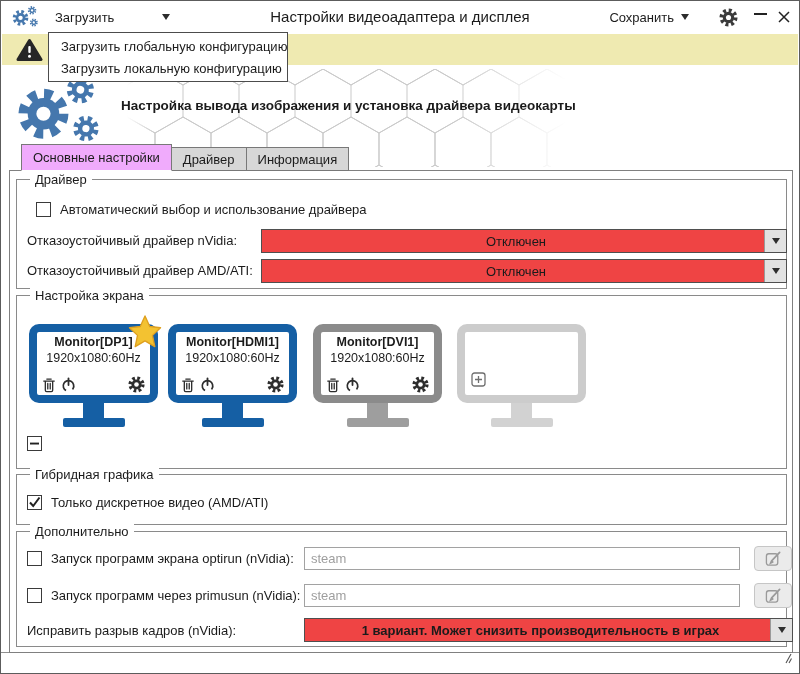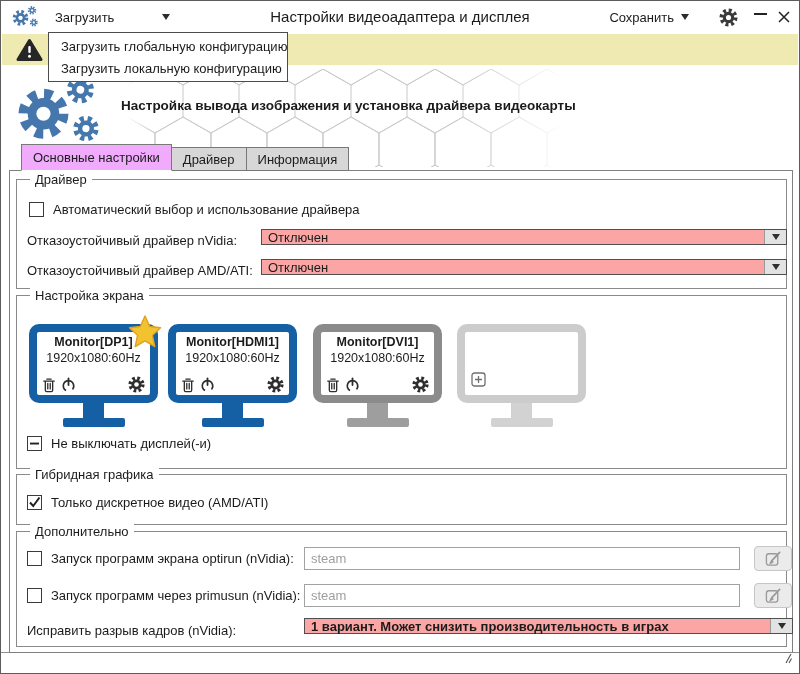--- a/index.html
+++ b/index.html
@@ -48,21 +48,21 @@
   #grp-driver { top:8px;  height:110px; }
   #grp-screen { top:124px; height:174px; }
   #grp-hybrid { top:303px; height:51px; }
   #grp-extra  { top:360px; height:116px; }
 
   .row { position:absolute; display:flex; align-items:center; font-size:13px; }
   .cb { width:15px; height:15px; border:1.6px solid #3a3a3a; background:#fff; display:inline-flex; align-items:center; justify-content:center; flex:none; }
   .cb svg { display:block; }
   .cb-label { margin-left:9px; }
 
-  .combo { position:absolute; height:16px; border:1px solid #4f4f4f; background:#fca5a5; display:flex; align-items:center; }
+  .combo { position:absolute; height:24px; border:1px solid #4f4f4f; background:#ef4444; display:flex; align-items:center;text-align:center; }
   .combo .val { flex:1; font-size:13px; padding-left:6px; white-space:nowrap; overflow:hidden; }
   .combo .btn { width:22px; height:100%; background:#e2e2e2; border-left:1px solid #9a9a9a; display:flex; align-items:center; justify-content:center; }
   .combo .btn .caret { border-top-color:#2e2e2e; }
 
   .txtfield { position:absolute; height:23px; border:1px solid #a2a2a2; font-size:13px; padding:0 6px; color:#be185d; font-family:"Liberation Sans",sans-serif; }
   .txtfield::placeholder { color:#9e9e9e; opacity:1; }
   .editbtn { position:absolute; width:38px; height:25px; background:#ebebeb; border:1px solid #c6c6c6; border-radius:4px; display:flex; align-items:center; justify-content:center; }
 
   
   .monitor { position:absolute; width:129px; top:28px; }
@@ -168,21 +168,21 @@
   <div class="tabs">
     <div class="tab active">Основные настройки</div>
     <div class="tab inactive">Драйвер</div>
     <div class="tab inactive">Информация</div>
   </div>
 
   <div class="panel">
 
     <div class="group" id="grp-driver">
       <span class="legend">Драйвер</span>
-      <div class="row" style="left:12px; top:22px;align-items:flex-end;">
+      <div class="row" style="left:19px; top:22px;align-items:flex-end;">
         <span class="cb"></span>
         <span class="cb-label">Автоматический выбор и использование драйвера</span>
       </div>
       <div class="row" style="left:10px; top:53px;">Отказоустойчивый драйвер nVidia:</div>
       <div class="combo" style="left:244px; top:49px; width:526px;">
         <span class="val">Отключен</span>
         <span class="btn">
             <span class="caret"></span>
           </span>
       </div>
@@ -281,21 +281,20 @@
         <div class="mon-neck"></div>
           <div class="mon-base"></div>
       </div>
 
       <div class="row" style="left:10px; top:140px;">
         <span class="cb">
           <svg width="11" height="11" viewBox="0 0 11 11">
               <rect x="1" y="4.6" width="9" height="1.9" fill="#222"></rect>
             </svg>
         </span>
-        <span class="cb-label">Не выключать дисплей(-и)</span>
       </div>
     </div>
 
     <div class="group" id="grp-hybrid">
       <span class="legend">Гибридная графика</span>
       <div class="row" style="left:10px; top:20px;">
         <span class="cb">
           <svg width="13" height="13" viewBox="0 0 13 13">
               <path d="M2,6.5 L5.2,10 L11.5,1.5" fill="none" stroke="#222" stroke-width="2"></path>
             </svg>

